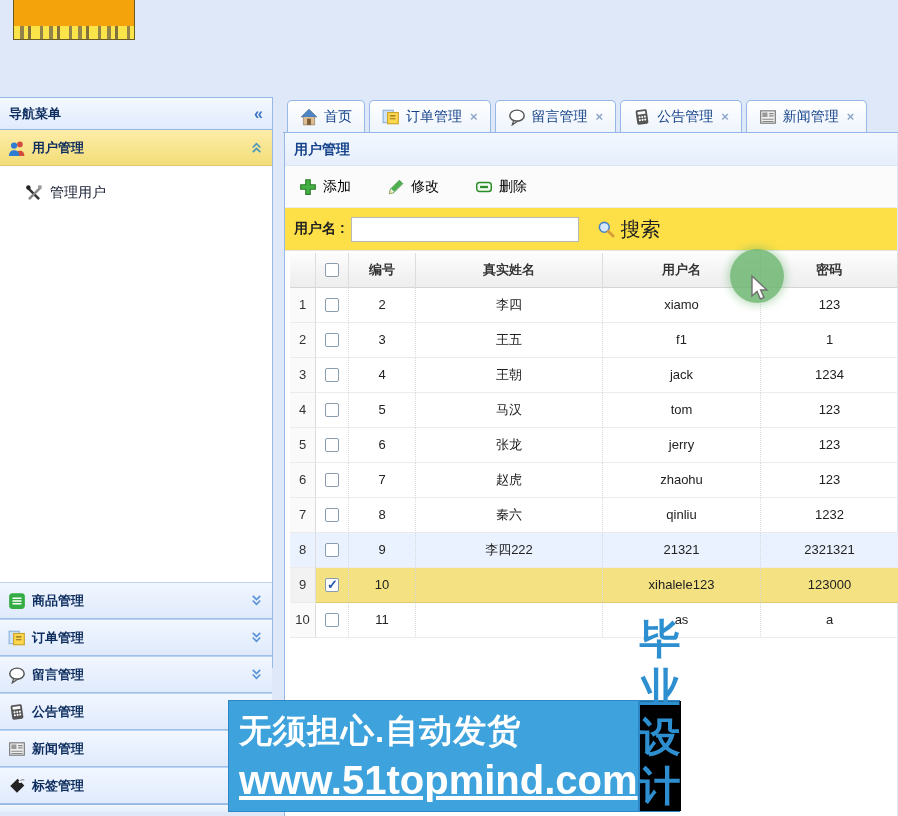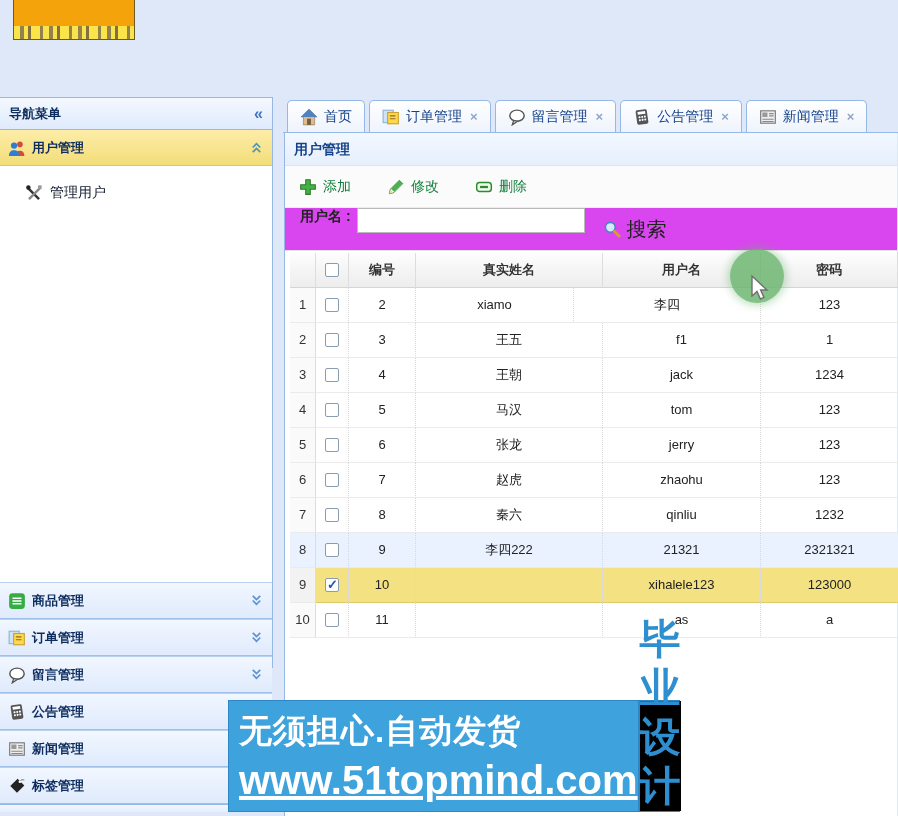--- a/index.html
+++ b/index.html
@@ -42,23 +42,23 @@
          background:linear-gradient(#ffffff,#eef4fc); border:1px solid #95B8E7; border-bottom:none;
          border-radius:5px 5px 0 0; color:#15428B; font-size:14px; white-space:nowrap; cursor:pointer; }
   .tab .close { color:#8fa6c9; font-weight:bold; font-size:13px; margin-left:2px; cursor:pointer; }
 
   .panel { position:absolute; left:1px; top:36px; width:613px; height:683px;
            background:#fff; border-left:1px solid #95B8E7; }
   .panel-title { height:33px; line-height:32px; padding-left:9px; font-weight:bold; font-size:14px;
                  color:#15428B; background:linear-gradient(#f3f8ff,#e6effc); border-bottom:1px solid #d9e6f7; }
   .toolbar { height:42px; display:flex; align-items:center; gap:36px; padding-left:14px;
              background:#fbfbfb; border-bottom:1px solid #ececec; }
-  .tbtn { display:flex; align-items:center; gap:6px; font-size:14px; color:#15803d; cursor:pointer; }
-  .searchbar { height:43px; display:flex; padding-left:15px;
-               background:#d946ef; border-bottom:1px solid #e2e2e2; }
+  .tbtn { display:flex; align-items:center; gap:6px; font-size:14px; color:#000000; cursor:pointer; }
+  .searchbar { height:43px; display:flex; align-items:center; padding-left:9px;
+               background:#fde047; border-bottom:1px solid #e2e2e2; }
   .searchbar .slabel { font-weight:bold; font-size:14px; }
   .search-input { width:228px; height:25px; margin-left:6px; border:1px solid #b9b9b9; background:#fff;
                   font-size:13px; padding:0 4px; }
   .sbtn { display:flex; align-items:center; gap:6px; margin-left:18px; font-size:20px; cursor:pointer; }
 
   
   .grid { position:absolute; left:5px; top:120px; width:608px; }
   .ghead, .grow { display:flex; }
   .gc { height:35px; line-height:34px; text-align:center; overflow:hidden; }
   .c-n   { width:26px;  background:#fafafa; border-right:1px solid #ddd; font-size:13px; color:#333; }
@@ -311,22 +311,22 @@
           <div class="gc c-user">用户名</div>
           <div class="gc c-pwd">密码</div>
         </div>
         <div>
             <div class="grow normal">
               <div class="gc c-n">1</div>
               <div class="gc c-chk">
                 <span class="chk"></span>
               </div>
               <div class="gc c-id">2</div>
+              <div class="gc c-name">李四</div>
               <div class="gc c-user">xiamo</div>
-              <div class="gc c-name">李四</div>
               <div class="gc c-pwd">123</div>
             </div>
             <div class="grow normal">
               <div class="gc c-n">2</div>
               <div class="gc c-chk">
                 <span class="chk"></span>
               </div>
               <div class="gc c-id">3</div>
               <div class="gc c-name">王五</div>
               <div class="gc c-user">f1</div>

